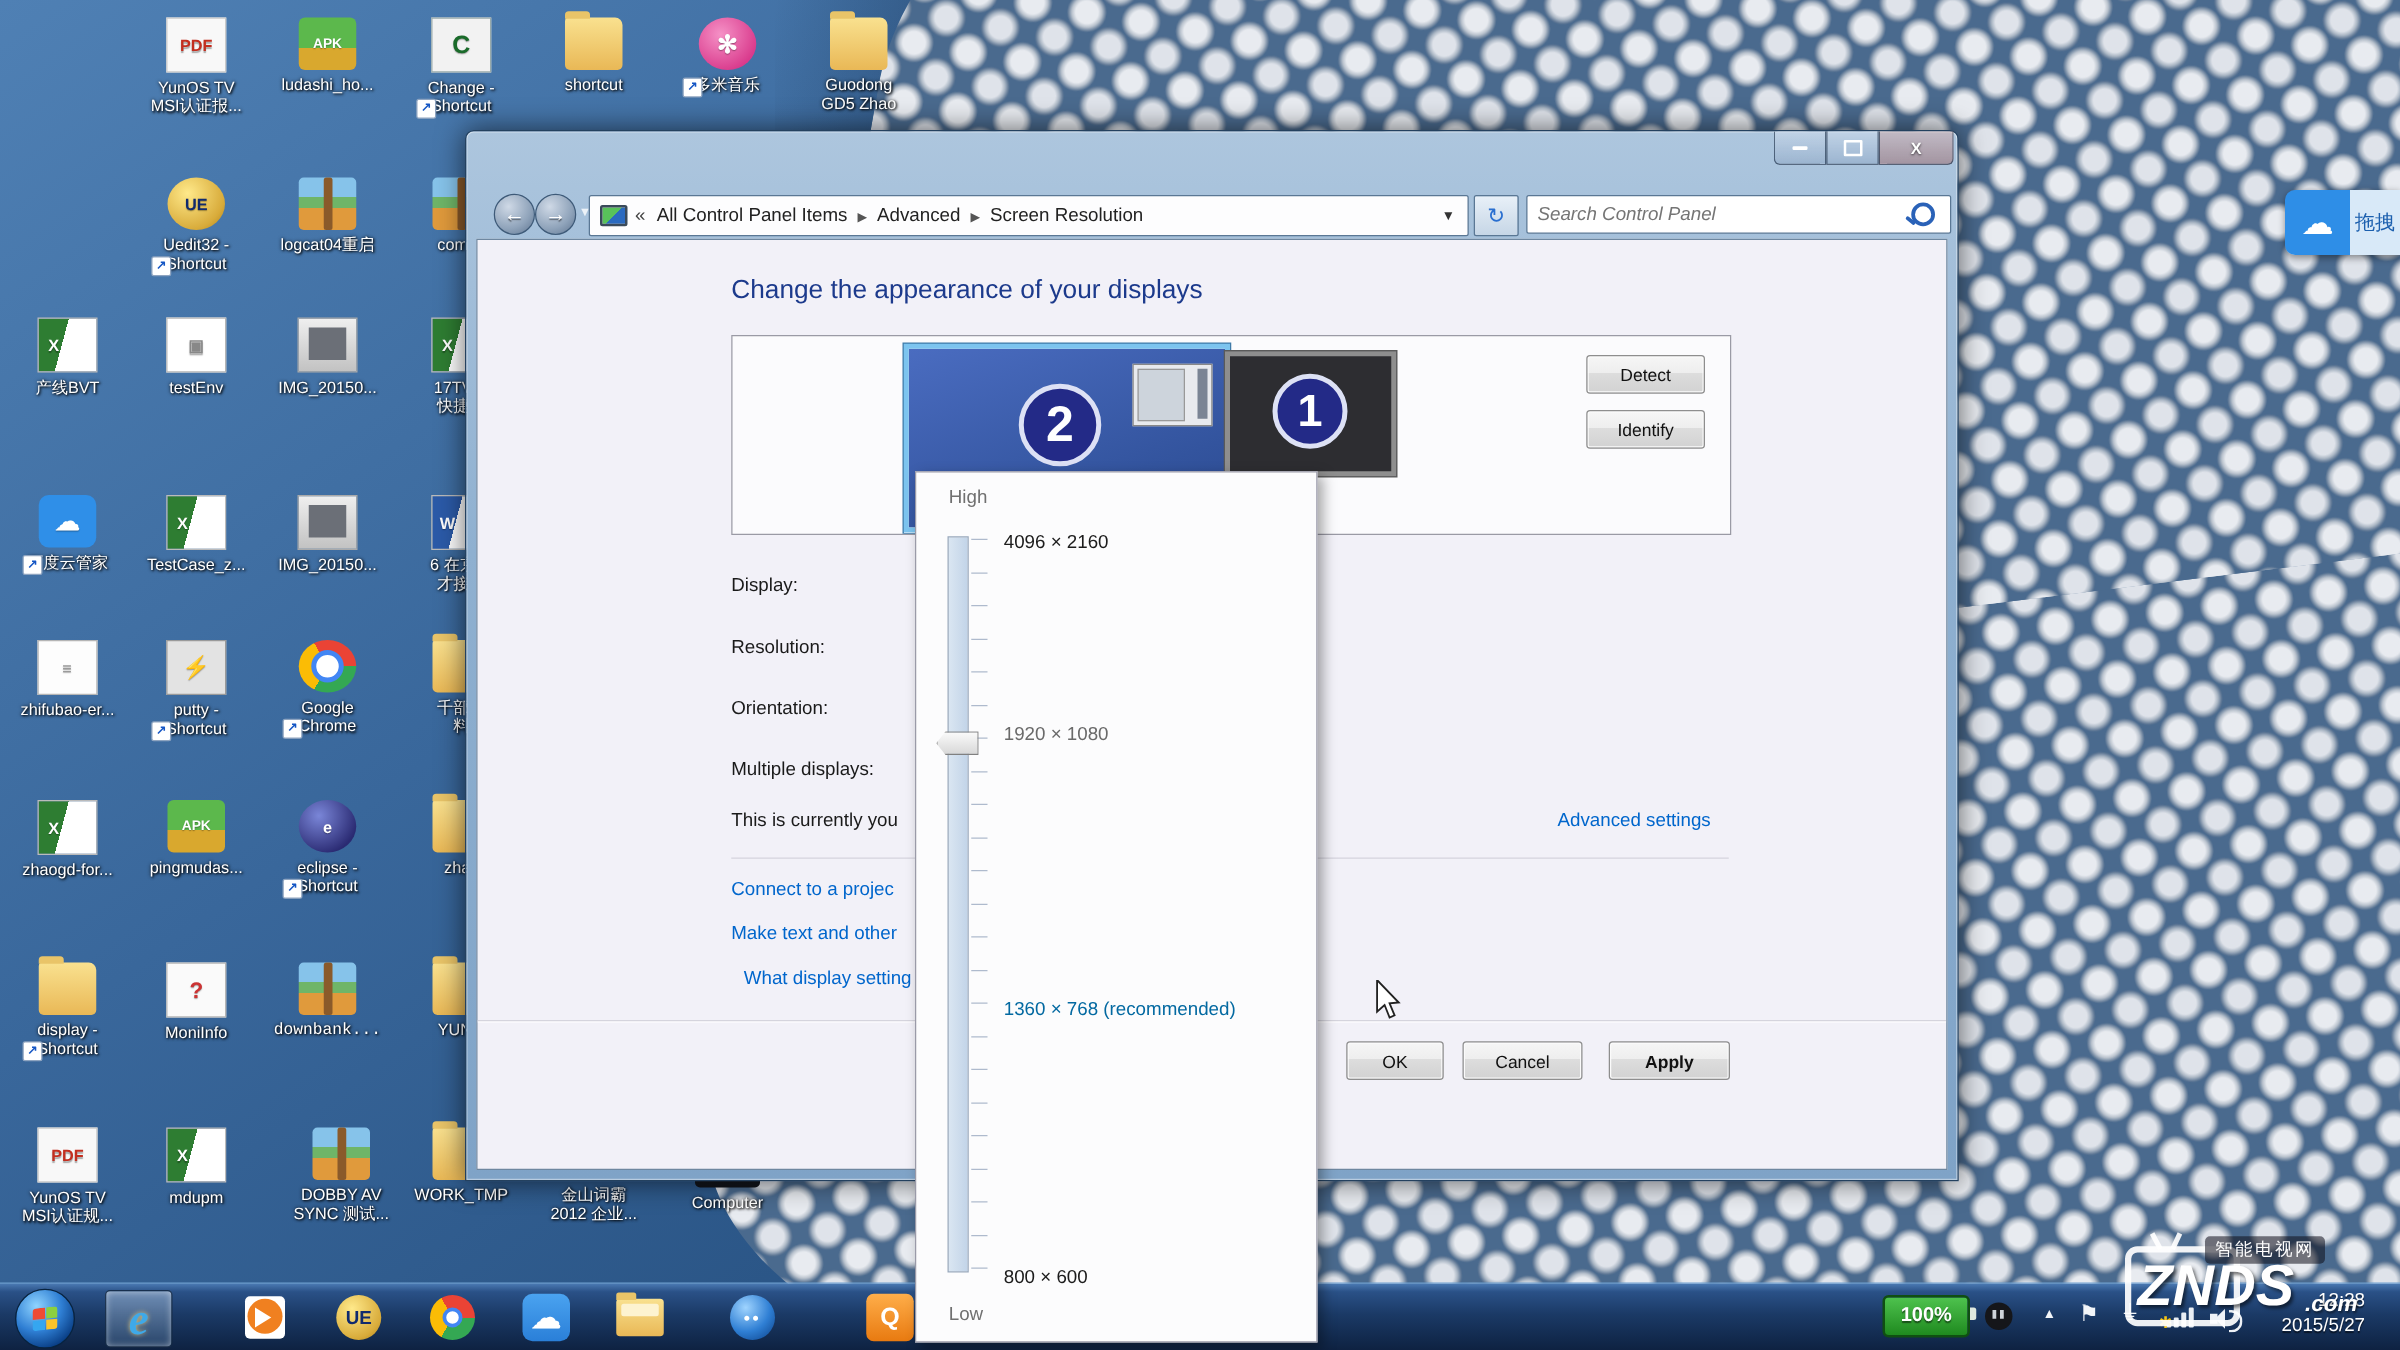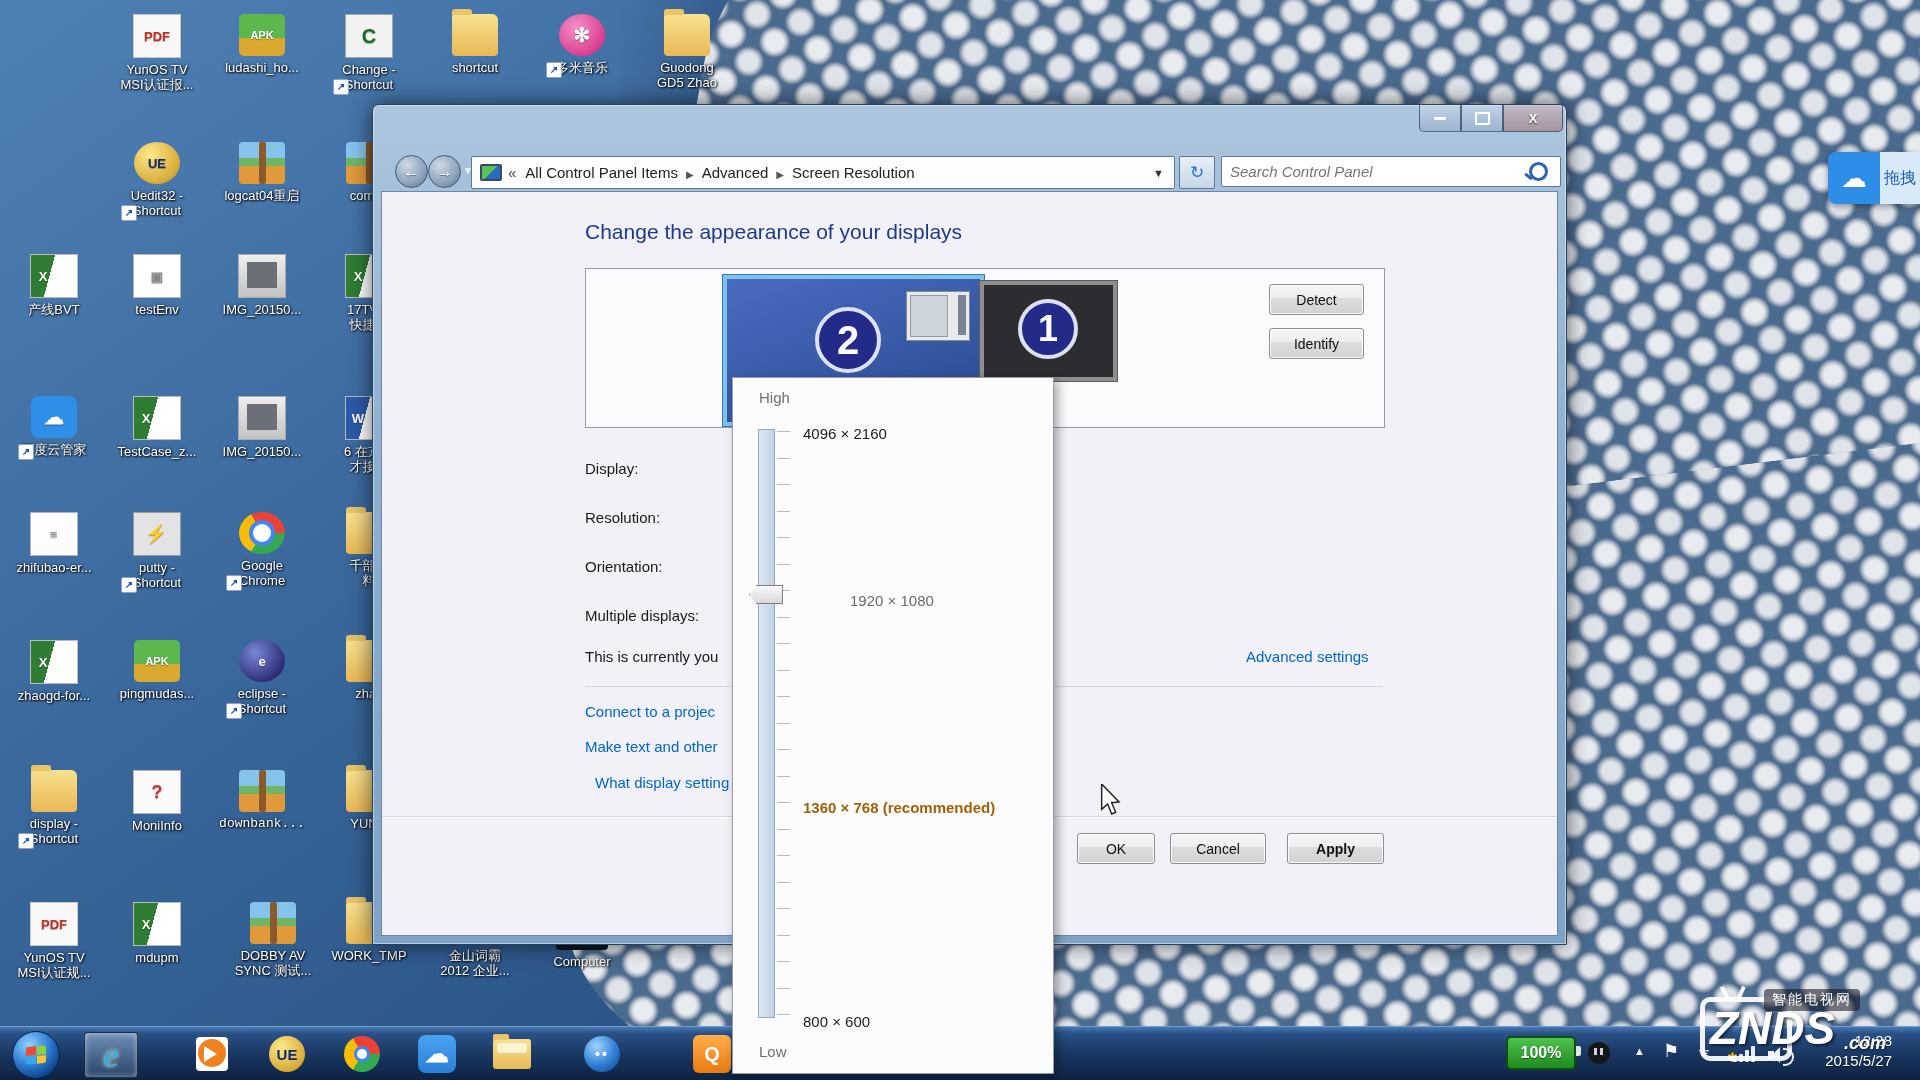--- a/index.html
+++ b/index.html
@@ -137,21 +137,21 @@
     background:#fcfcfd;border:1px solid #9a9aa8;box-shadow:4px 4px 10px rgba(0,0,0,.35);}
   .hl{position:absolute;left:26px;font-size:15px;color:#707070;}
   .track{position:absolute;left:25px;top:51px;width:15px;height:587px;
     background:linear-gradient(90deg,#dae6f2,#c2d4e8);border:1px solid #98a8bc;}
   .tick{position:absolute;left:44px;width:13px;height:1px;background:#aebacd;}
   .thumb{position:absolute;left:16px;top:207px;width:32px;height:17px;
     background:linear-gradient(#fafafa,#d8d8d8);border:1px solid #808080;
     clip-path:polygon(0 50%,22% 0,100% 0,100% 100%,22% 100%);}
   .resitem{position:absolute;left:70px;font-size:15px;color:#1c1c1c;white-space:nowrap;}
   .resitem.muted{color:#6a6a6a;}
-  .resitem.bold{font-weight:bold;color:#a16207;}
+  .resitem.bold{font-weight:normal;color:#0369a1;}
   
   .cursor{position:absolute;left:1100px;top:784px;z-index:50;}
   
   .taskbar{position:absolute;left:0;top:1026px;width:1920px;height:54px;z-index:20;
     background:linear-gradient(#4a79b2,#2a5187 12%,#1b3a66 45%,#122a4e 80%,#0e2140);
     border-top:1px solid #6f9fd0;}
   .orb{position:absolute;left:12px;top:4px;width:46px;height:46px;border-radius:50%;
     background:radial-gradient(circle at 35% 28%,#8fd4ff,#2f7fd4 45%,#0a3f86 78%,#072c58);
     border:1px solid #08233f;display:flex;align-items:center;justify-content:center;}
   .flag{width:20px;height:18px;display:grid;grid-template-columns:1fr 1fr;grid-template-rows:1fr 1fr;
@@ -598,21 +598,21 @@
       <div class="tick" style="top: 503.5px;"></div>
       <div class="tick" style="top: 530px;"></div>
       <div class="tick" style="top: 556.5px;"></div>
       <div class="tick" style="top: 583px;"></div>
       <div class="tick" style="top: 609.5px;"></div>
       <div class="tick" style="top: 636px;"></div>
     </div>
   <div class="thumb"></div>
   <div id="resitems">
       <div class="resitem normal" style="top: 47px;">4096 × 2160</div>
-      <div class="resitem muted" style="top: 214px; margin-left: 47px;">1920 × 1080</div>
+      <div class="resitem muted" style="top: 201px;">1920 × 1080</div>
       <div class="resitem bold" style="top: 421px;">1360 × 768 (recommended)</div>
       <div class="resitem normal" style="top: 635px;">800 × 600</div>
     </div>
   <div class="hl" style="top:665px">Low</div>
 </div>
 
 <div class="cursor">
   <svg width="22" height="32" viewBox="0 0 16 24">
     <path d="M1,0 L1,19 L5.5,15 L8.5,22.5 L11.5,21.2 L8.5,14 L14,13.5 Z" fill="#fff" stroke="#222" stroke-width="1.1"></path>
   </svg>

